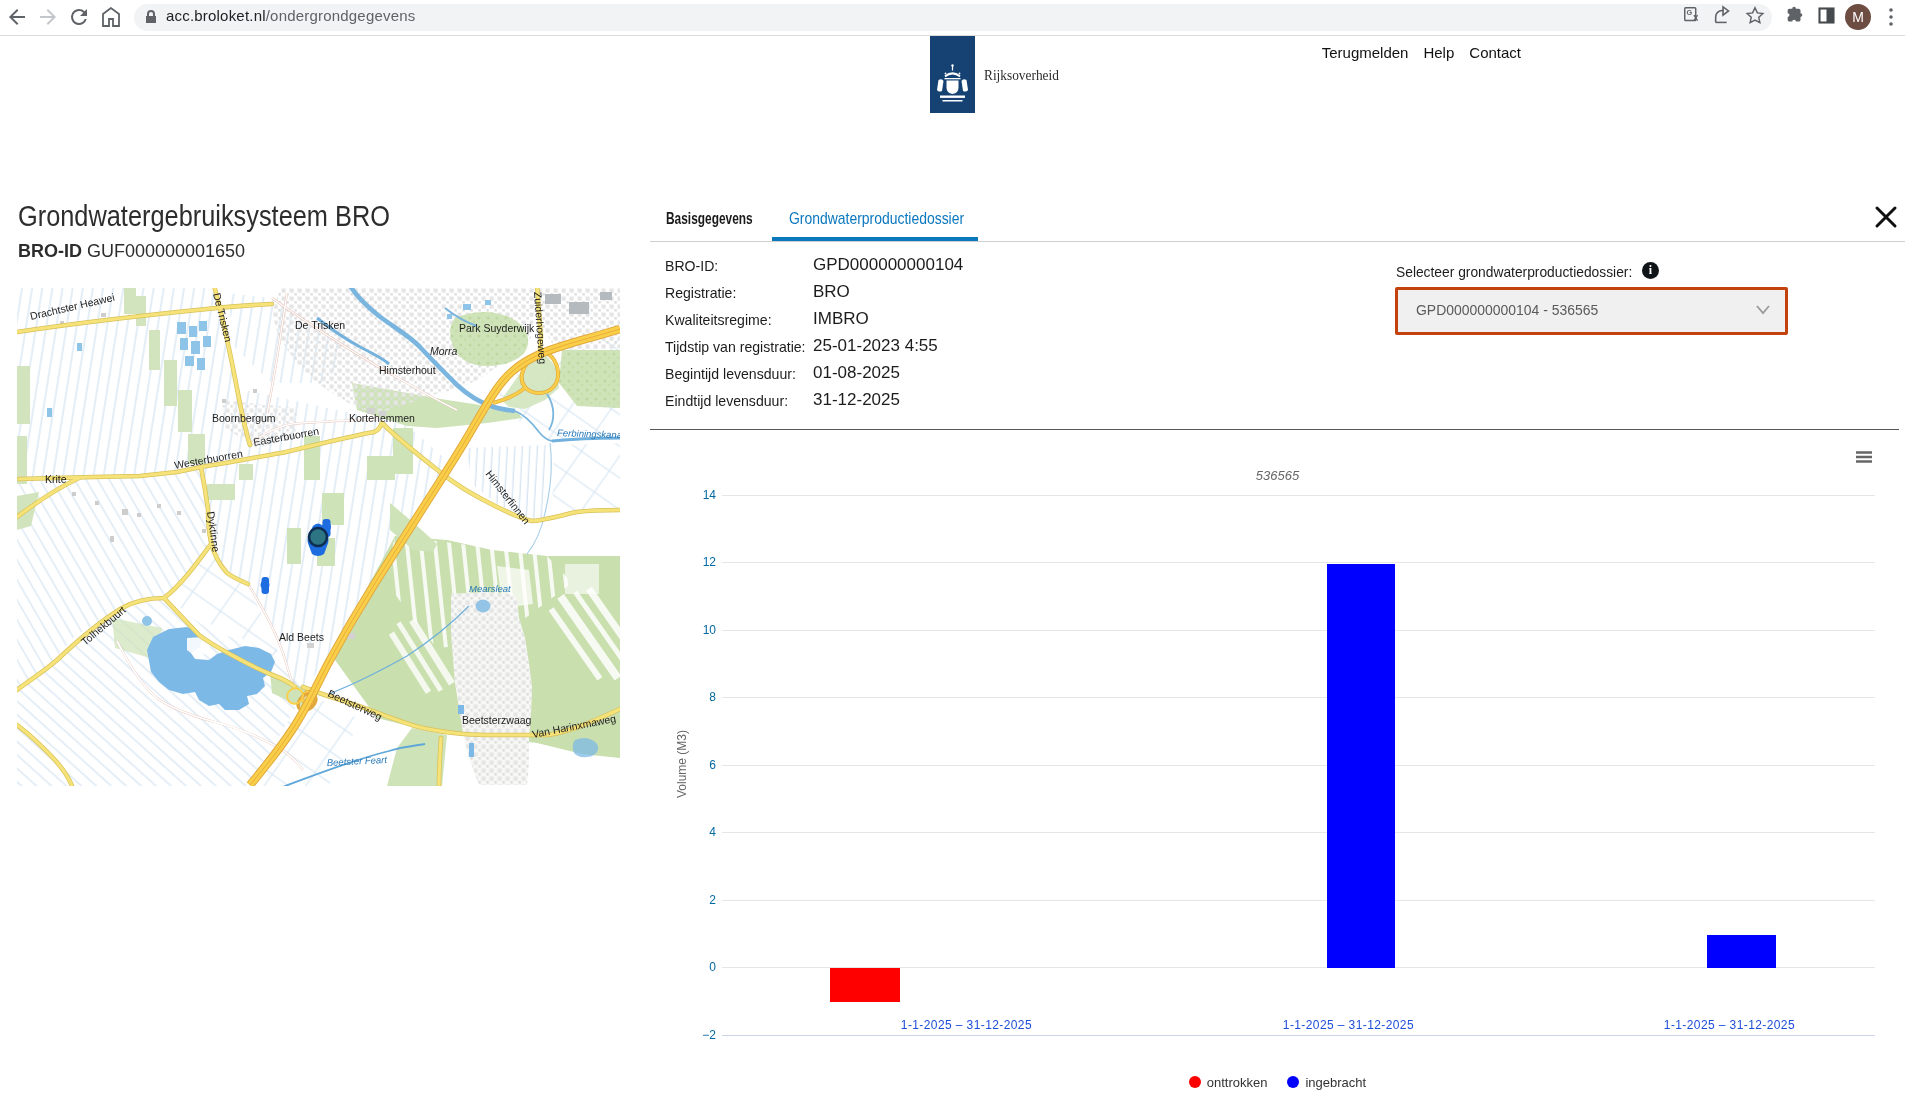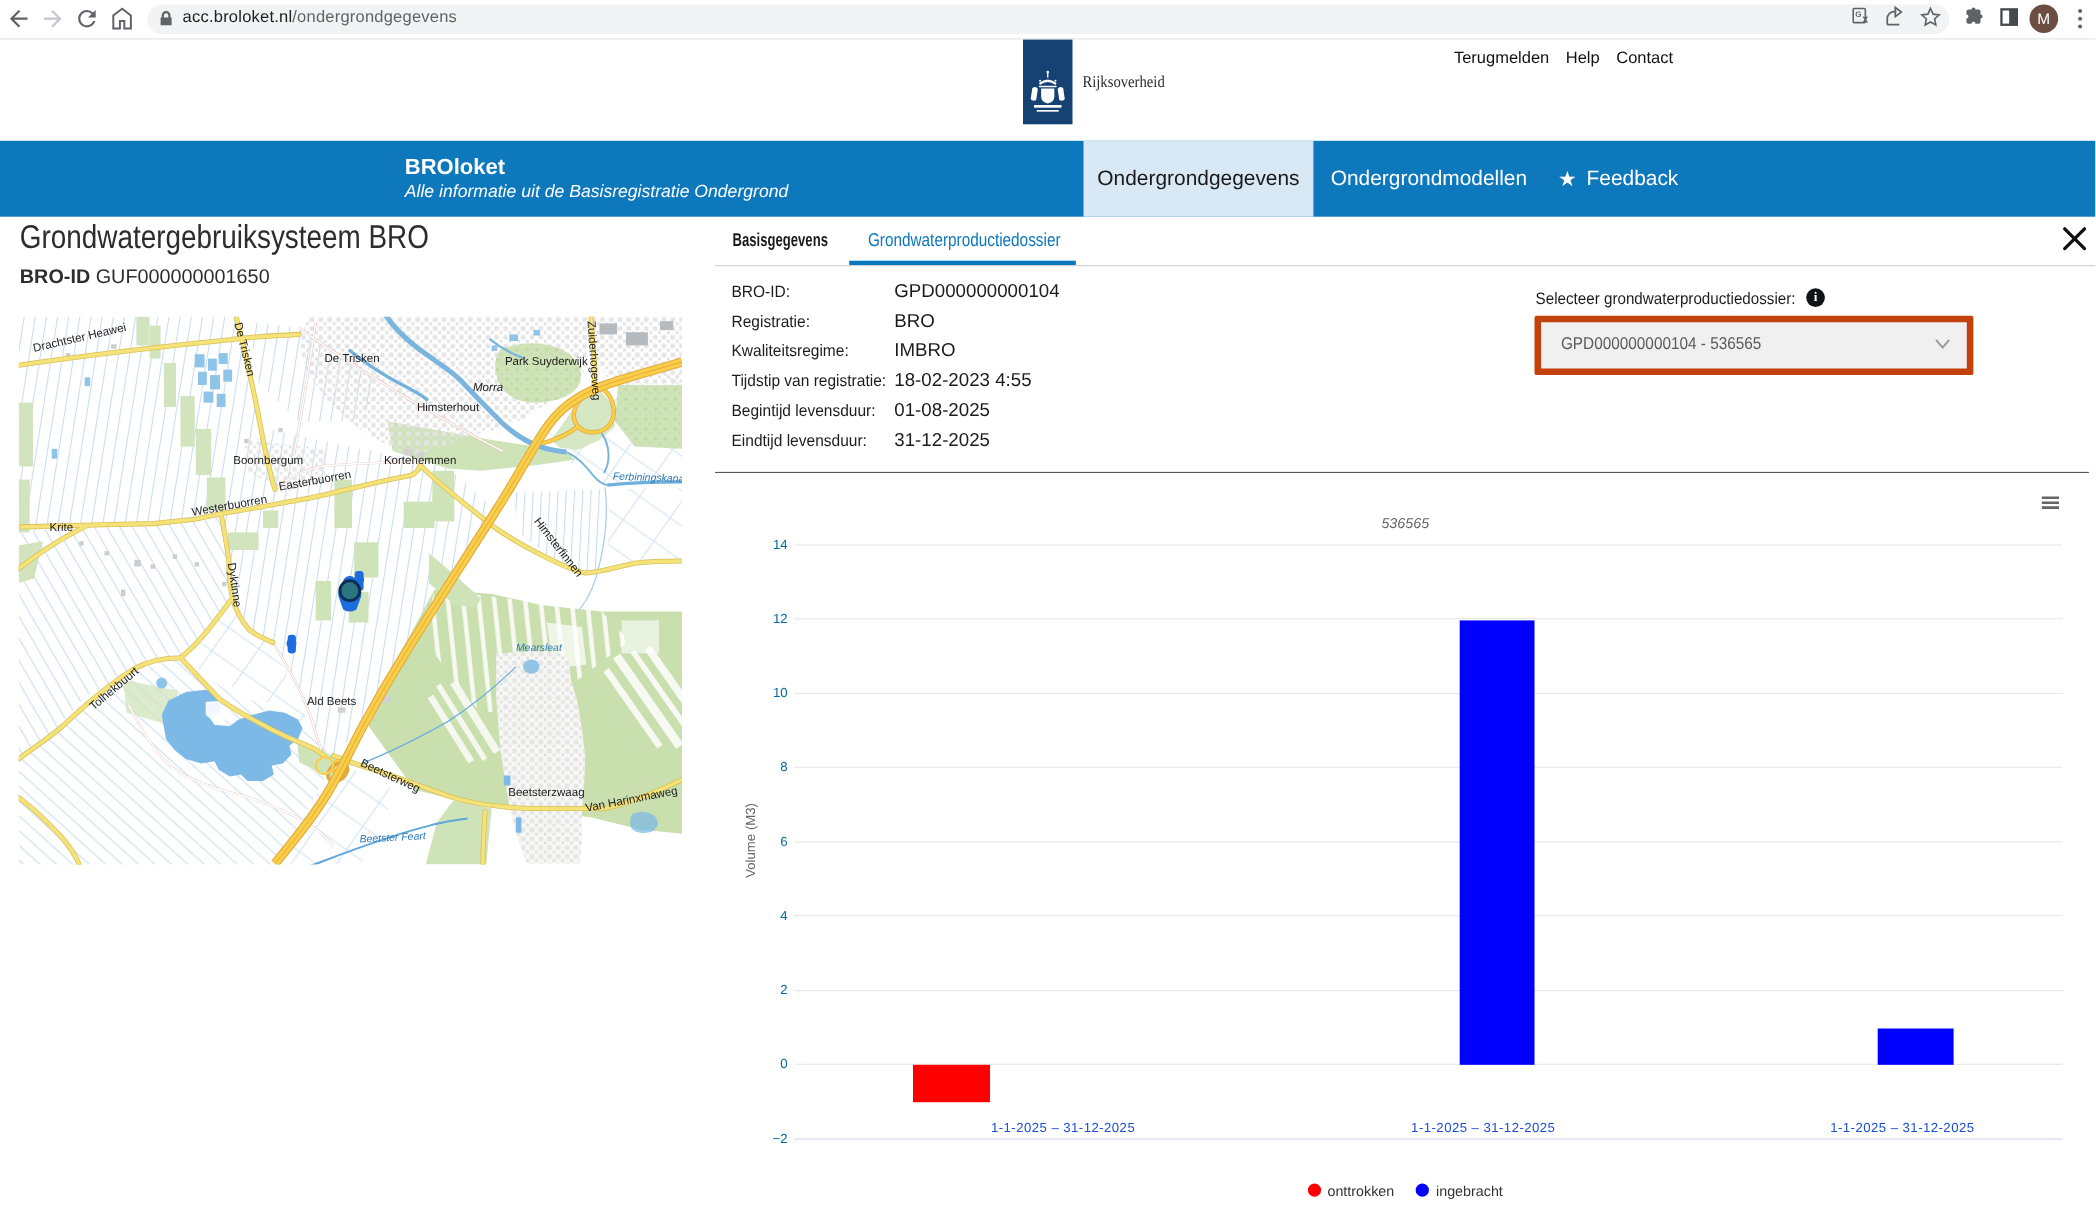--- a/index.html
+++ b/index.html
@@ -33,21 +33,21 @@
   .ptab{position:absolute;top:210px;font-size:17px;line-height:1.1;white-space:nowrap;transform-origin:0 0;}
   #ptab1{left:666px;font-weight:bold;color:#1a1a1a;transform:scaleX(0.70);}
   #ptab2{left:789px;color:#0b77bd;transform:scaleX(0.82);}
   #ptabline{position:absolute;left:772px;top:237px;width:206px;height:4px;background:#0b77bd;}
   #tabsep{position:absolute;left:650px;top:241px;width:1255px;height:1px;background:#cfcfcf;}
   #closex{position:absolute;left:1874px;top:205px;width:24px;height:24px;}
   .drow{position:absolute;left:665px;font-size:15px;color:#1c1c1c;transform:scaleX(0.94);transform-origin:0 0;white-space:nowrap;}
   .dval{position:absolute;left:813px;font-size:17px;color:#1c1c1c;}
   #sellabel{position:absolute;left:1396px;top:263px;font-size:15px;color:#1c1c1c;transform:scaleX(0.92);transform-origin:0 0;white-space:nowrap;}
   #infoi{position:absolute;left:1642px;top:262px;width:17px;height:17px;border-radius:50%;background:#0f1419;color:#fff;font-size:12px;font-weight:bold;text-align:center;line-height:17px;font-family:"Liberation Serif",serif;}
-  #selbox{position:absolute;left:1395px;top:287px;width:387px;height:42px;background:#f0f0f0;border:6px solid #c2410c;border-radius:2px;}
+  #selbox{position:absolute;left:1395px;top:287px;width:387px;height:42px;background:#f0f0f0;border:3px solid #c2410c;border-radius:2px;}
   #seltext{position:absolute;left:18px;top:11px;font-size:15.5px;color:#5a5a5a;transform:scaleX(0.9);transform-origin:0 0;white-space:nowrap;}
   #panelsep{position:absolute;left:650px;top:429px;width:1249px;height:1px;background:#54585a;}
   
   #chart{position:absolute;left:650px;top:430px;width:1255px;height:681px;}
   .gline{position:absolute;left:72px;width:1153px;height:1px;background:#e6e6e6;}
   .ylab{position:absolute;width:40px;text-align:right;font-size:12px;color:#0369a1;}
   .xlab{position:absolute;top:588px;font-size:12px;color:#1d4ed8;text-align:right;width:220px;letter-spacing:0.4px;}
   #ytitle{position:absolute;left:-28px;top:327px;width:120px;text-align:center;font-size:12px;color:#666;transform:rotate(-90deg);}
   .bar{position:absolute;}
   #ctitle{position:absolute;left:0;width:1255px;text-align:center;top:17px;font-size:15px;font-weight:bold;color:#333;}
@@ -122,27 +122,20 @@
           <path d="M36.5 44 q-3.5 -2 -5 1 l1.5 10 q3.5 1.5 5 -1 z"></path>
           <rect x="10" y="59.5" width="25" height="2.4"></rect>
           <rect x="12.5" y="64" width="20" height="1.5"></rect>
         </g>
       </svg>
     </div>
     <div id="rijks">Rijksoverheid</div>
     <div id="toplinks"><span>Terugmelden</span><span>Help</span><span>Contact</span></div>
   </div>
 
-  <div id="nav">
-    <div id="brotitle">BROloket</div>
-    <div id="brosub">Alle informatie uit de Basisregistratie Ondergrond</div>
-    <div class="navtab" id="tab1">Ondergrondgegevens</div>
-    <div class="navtab" id="tab2">Ondergrondmodellen</div>
-    <div class="navtab" id="tab3"><span style="margin-right:9px;">★</span>Feedback</div>
-  </div>
 
   <div id="h1">Grondwatergebruiksysteem BRO</div>
   <div id="broid"><b>BRO-ID</b> GUF000000001650</div>
   <div id="map">
   <svg width="603" height="498" viewBox="0 0 603 498">
     <defs>
       <pattern id="pv" width="10" height="10" patternUnits="userSpaceOnUse" patternTransform="rotate(9)">
         <line x1="5" y1="0" x2="5" y2="10" stroke="#c8dcee" stroke-width="1"></line>
       </pattern>
       <pattern id="pd1" width="10" height="10" patternUnits="userSpaceOnUse" patternTransform="rotate(-30)">
@@ -398,21 +391,21 @@
       <path d="M3 3l18 18M21 3L3 21" stroke="#101010" stroke-width="3" stroke-linecap="round"></path>
     </svg>
 
   <div class="drow" style="top:257px">BRO-ID:</div>
     <div class="dval" style="top:255px">GPD000000000104</div>
   <div class="drow" style="top:284px">Registratie:</div>
     <div class="dval" style="top:282px">BRO</div>
   <div class="drow" style="top:311px">Kwaliteitsregime:</div>
     <div class="dval" style="top:309px">IMBRO</div>
   <div class="drow" style="top:338px">Tijdstip van registratie:</div>
-    <div class="dval" style="top:336px">18-02-2023 4:55</div>
+    <div class="dval" style="top:336px">25-01-2023 4:55</div>
   <div class="drow" style="top:365px">Begintijd levensduur:</div>
     <div class="dval" style="top:363px">01-08-2025</div>
   <div class="drow" style="top:392px">Eindtijd levensduur:</div>
     <div class="dval" style="top:390px">31-12-2025</div>
 
   <div id="sellabel">Selecteer grondwaterproductiedossier:</div>
   <div id="infoi">i</div>
   <div id="selbox">
     <div id="seltext">GPD000000000104 - 536565</div>
     <svg style="position:absolute;right:14px;top:14px" width="16" height="12" viewBox="0 0 16 12">

